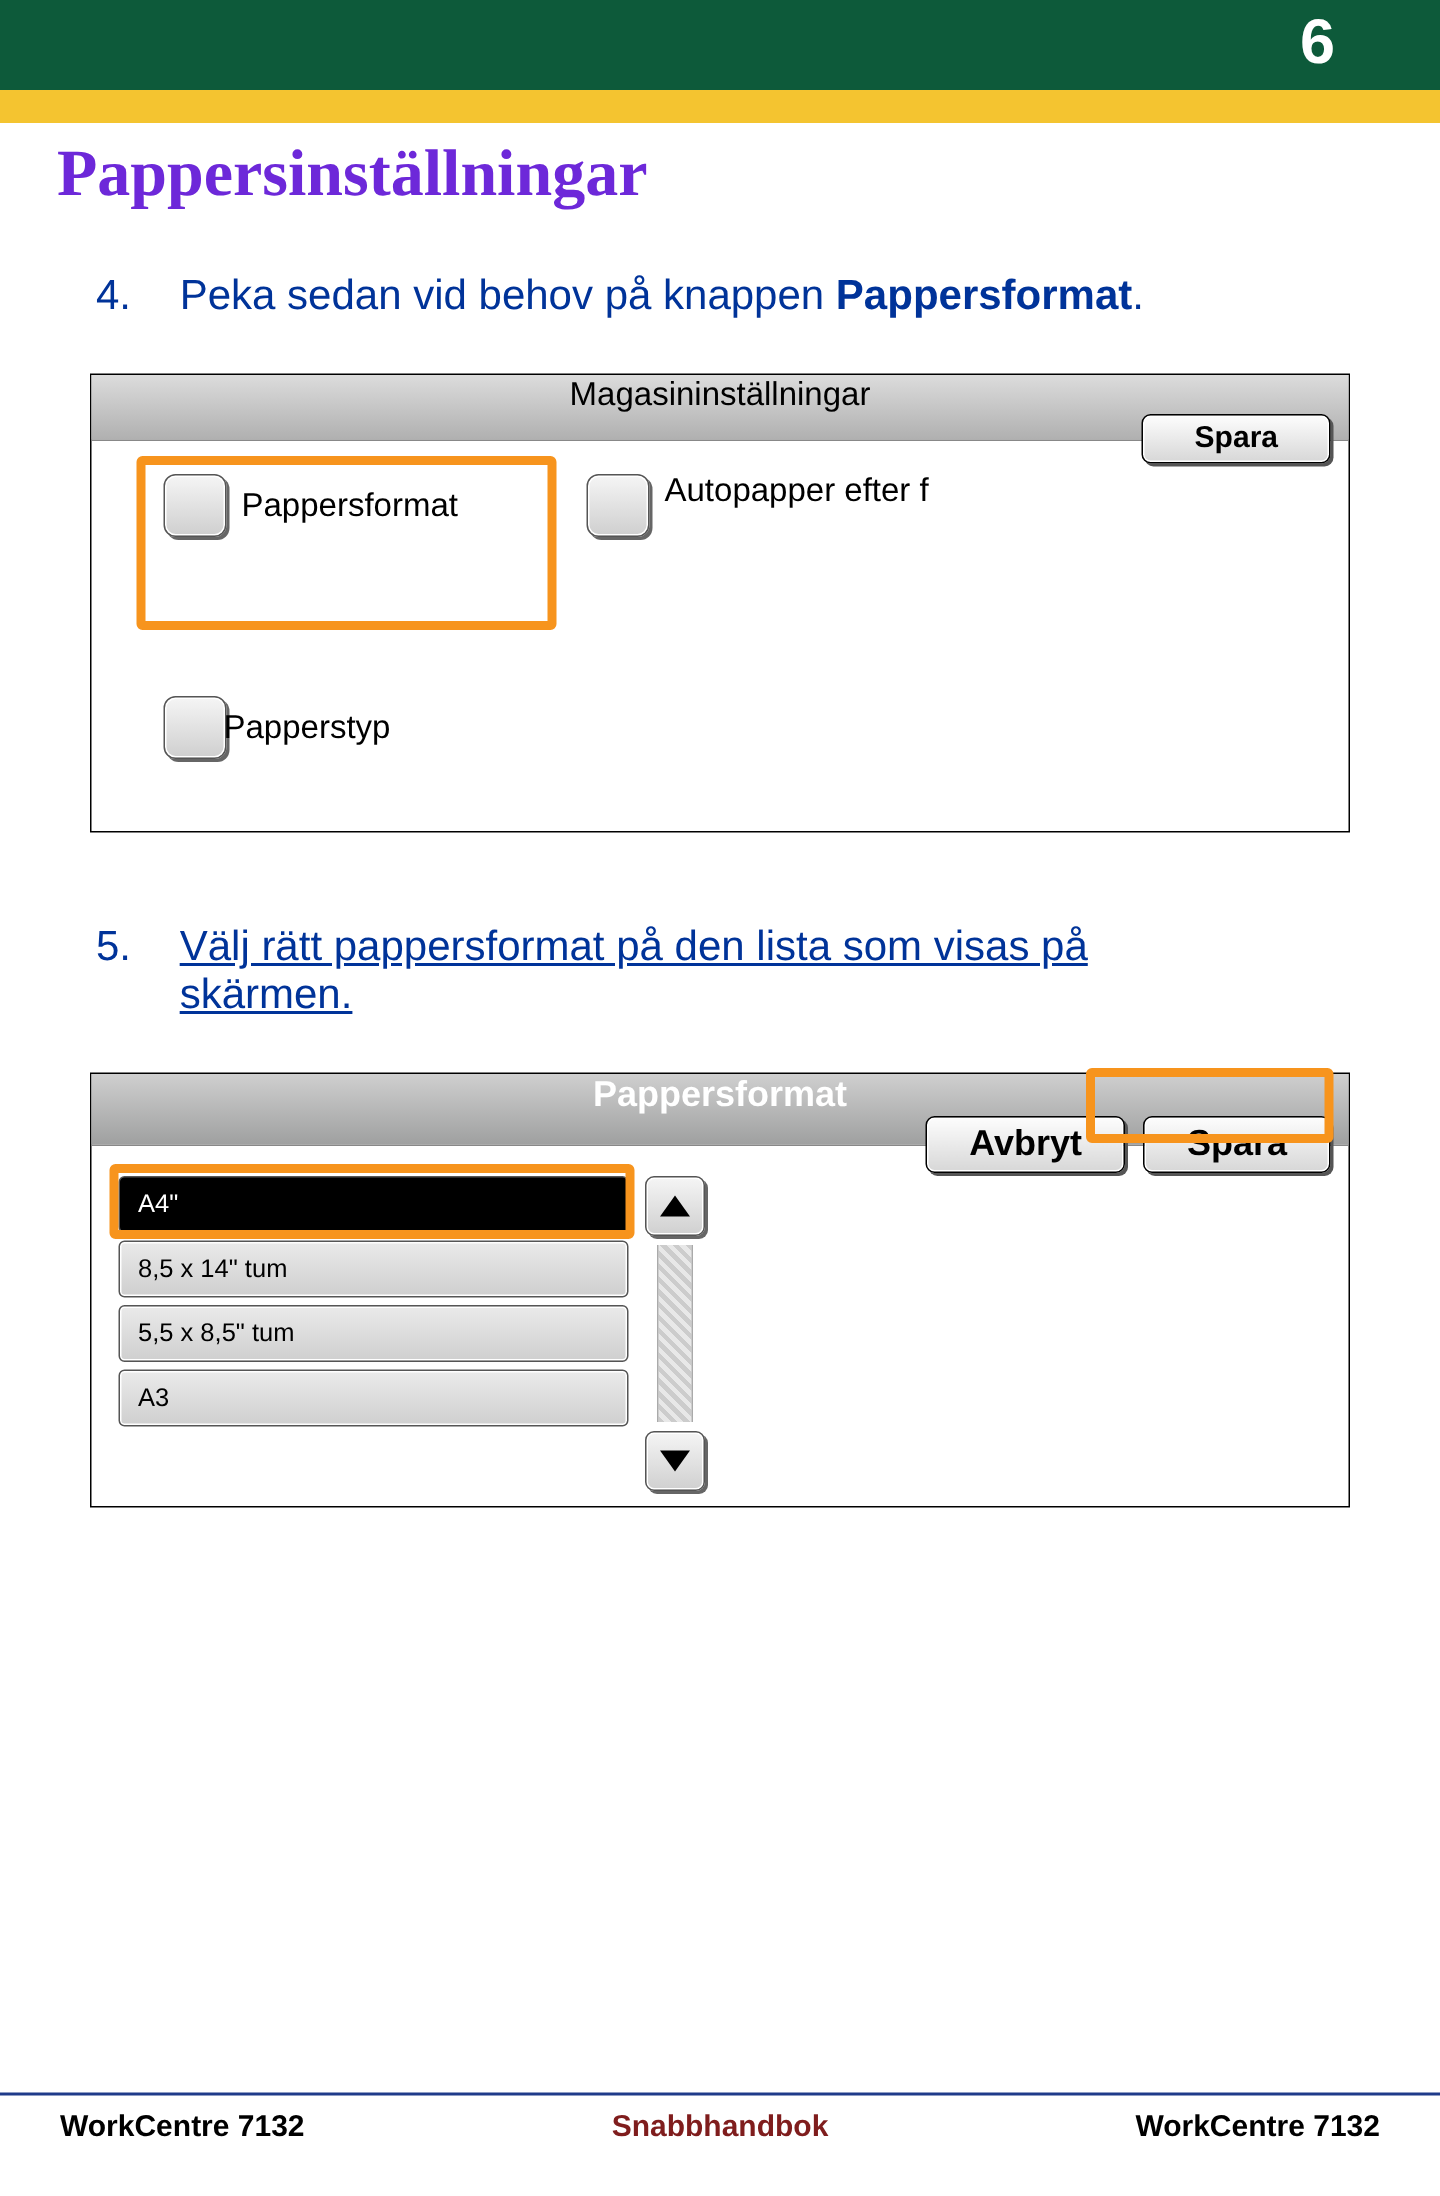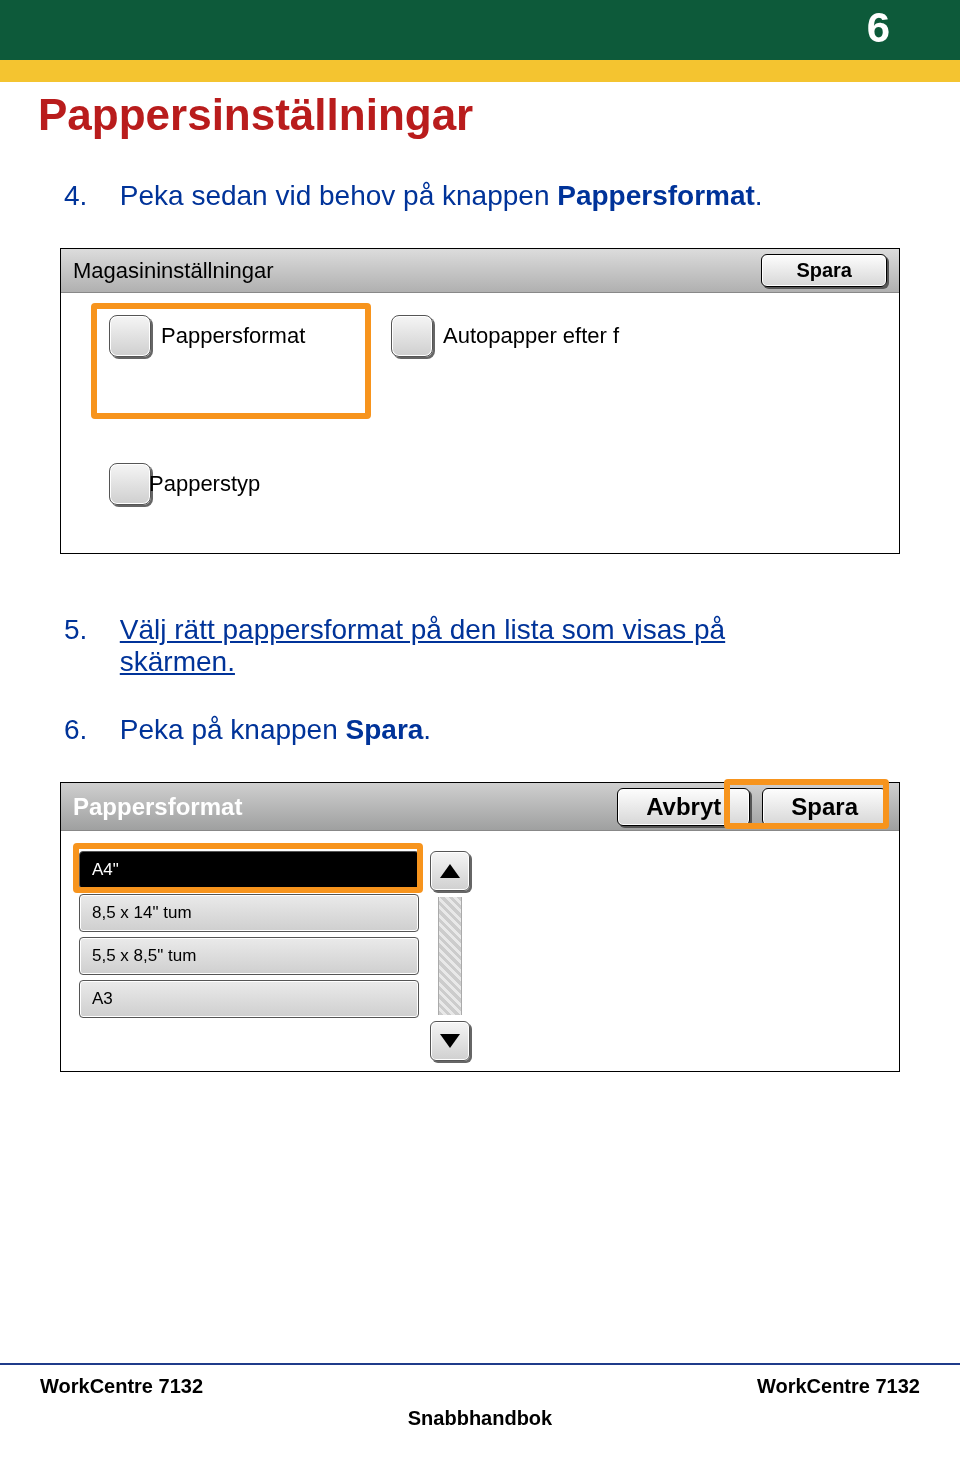--- a/index.html
+++ b/index.html
@@ -26,24 +26,25 @@
     top: 4px;
     color: #ffffff;
     font-size: 42px;
     font-weight: bold;
   }
   .yellow-bar {
     background: #f4c430;
     height: 22px;
   }
   .title {
-    color: #b91c1c;
+    color: #6d28d9;
     font-size: 44px;
     font-weight: bold;
     margin: 8px 0 40px 38px;
+    font-family: Liberation Serif, serif;
   }
   .instruction {
     color: #003399;
     font-size: 28px;
     margin: 0 0 36px 64px;
     max-width: 700px;
   }
   .instruction .num {
     display: inline-block;
     width: 48px;
@@ -65,20 +66,21 @@
   }
   .panel-titlebar {
     background: #b8b8b8;
     background: linear-gradient(#dcdcdc, #b0b0b0);
     border-bottom: 1px solid #888;
     height: 44px;
     display: flex;
     align-items: center;
     padding: 0 12px;
     position: relative;
+    flex-direction: column;
   }
   .panel-title {
     font-size: 22px;
     color: #000;
   }
   .right-btn {
     margin-left: auto;
     background: linear-gradient(#fdfdfd, #d7d7d7);
     border: 1px solid #000;
     border-radius: 6px;
@@ -232,21 +234,21 @@
     left: 0;
     width: 960px;
     border-top: 2px solid #1f3b8a;
     padding: 10px 40px 0 40px;
     display: flex;
     justify-content: space-between;
     font-size: 20px;
     font-weight: bold;
   }
   .footer .left, .footer .right { color: #000; }
-  .footer .center { color: #000000; margin-top: 32px; }
+  .footer .center { color: #7f1d1d; }
 </style>
 </head>
 <body>
 
 <div class="page">
 
   <div class="header-bar">
     <div class="pagenum">6</div>
   </div>
   <div class="yellow-bar"></div>
@@ -261,38 +263,34 @@
   <div class="panel panel1">
     <div class="panel-titlebar">
       <span class="panel-title">Magasininställningar</span>
       <div class="right-btn">Spara</div>
     </div>
     <div class="panel-body">
       <div class="chip" style="left:48px; top:22px;"></div>
       <div class="chip-label" style="left:100px; top:30px;">Pappersformat</div>
 
       <div class="chip" style="left:330px; top:22px;"></div>
-      <div class="chip-label" style="left:382px; top:30px;">Autopapper efter f</div>
+      <div class="chip-label" style="left:382px; top:20px;">Autopapper efter f</div>
 
       <div class="chip" style="left:48px; top:170px;"></div>
       <div class="chip-label" style="left:88px; top:178px;">Papperstyp</div>
 
       <div class="highlight-box" style="left:30px; top:10px; width:280px; height:116px;"></div>
     </div>
   </div>
 
   <div class="instruction">
     <span class="num">5.</span>
     <span class="inst-body">Välj rätt pappersformat på den lista som visas på skärmen.</span>
   </div>
 
-  <div class="instruction">
-    <span class="num">6.</span>
-    <span>Peka på knappen </span><span class="bold">Spara</span><span>.</span>
-  </div>
 
   <div class="panel panel2">
     <div class="panel-titlebar" style="position:relative;">
       <span class="panel-title">Pappersformat</span>
       <div class="btn-group">
         <div class="btn">Avbryt</div>
         <div class="btn">Spara</div>
       </div>
       <div class="hl-spara"></div>
     </div>

